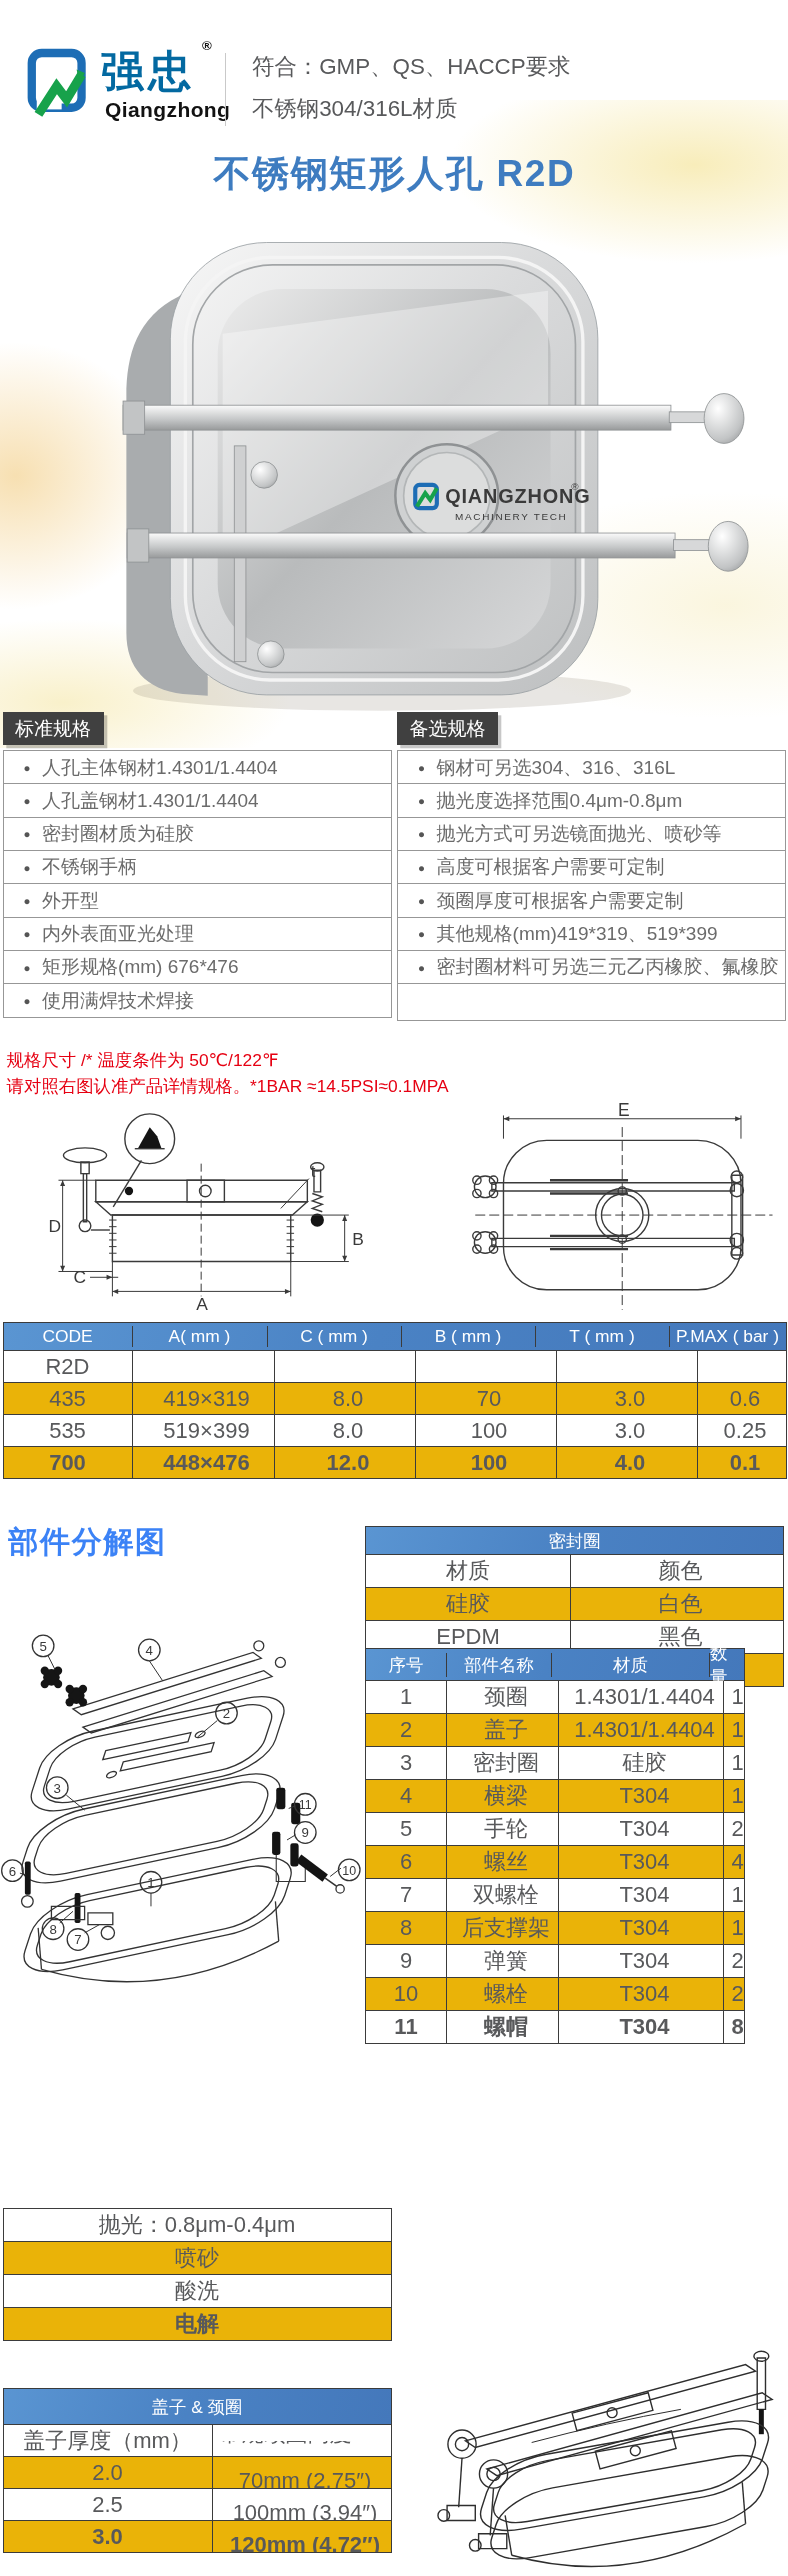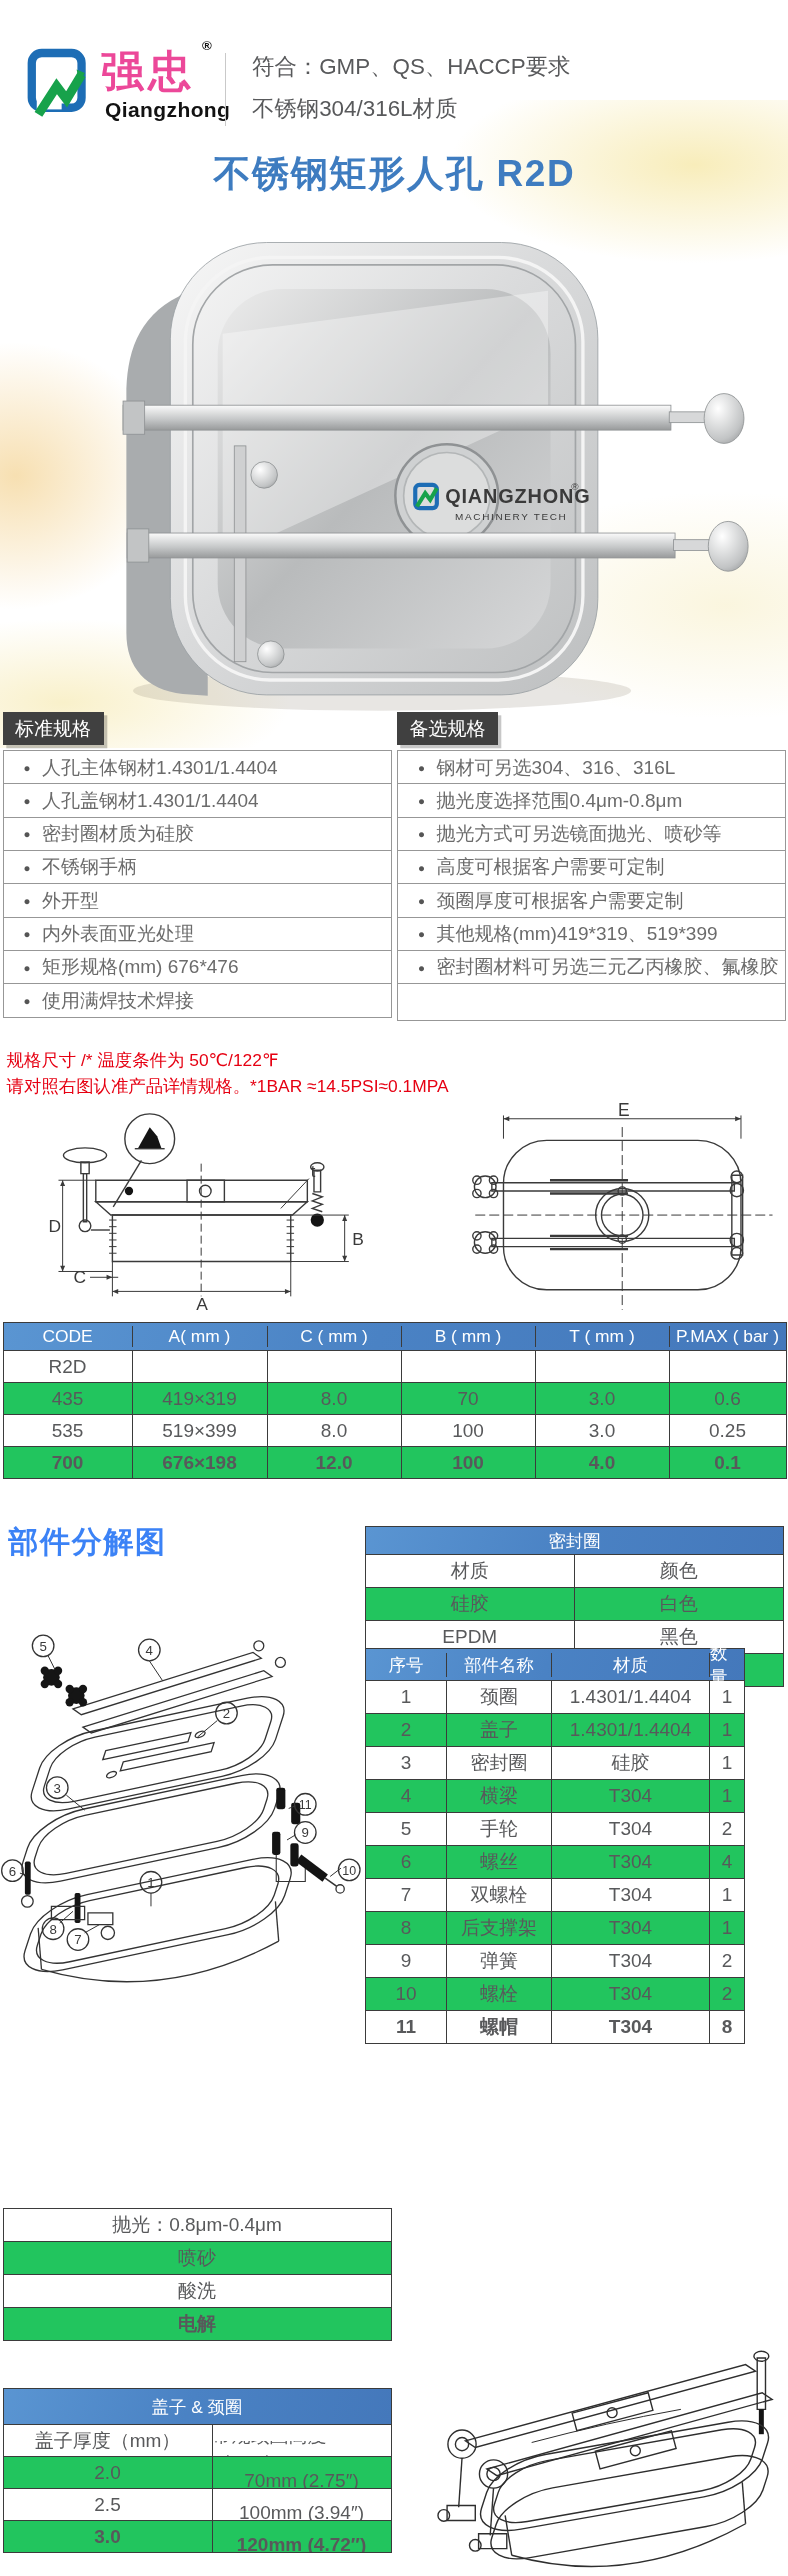--- a/index.html
+++ b/index.html
@@ -7,21 +7,21 @@
        font-family:"Liberation Sans","DejaVu Sans",sans-serif;overflow:hidden;}
   .abs{position:absolute;}
   
   .bg-blobs{left:0;top:100px;width:789px;height:648px;pointer-events:none;
     background:
       radial-gradient(ellipse 349px 141px at 88% 10%, rgba(242,222,130,.55), transparent 70%),
       radial-gradient(ellipse 216px 191px at 2% 58%, rgba(236,180,70,.42), transparent 70%),
       radial-gradient(ellipse 315px 116px at 8% 93%, rgba(243,226,150,.5), transparent 72%),
       radial-gradient(ellipse 357px 158px at 92% 78%, rgba(246,236,190,.5), transparent 72%);}
   
-  .brand-cn{left:101px;top:43px;font-size:43px;font-weight:bold;color:#ec4899;letter-spacing:4.2px;}
+  .brand-cn{left:101px;top:43px;font-size:43px;font-weight:bold;color:#0369a1;letter-spacing:4.2px;}
   .brand-reg{left:202px;top:38px;font-size:13.3px;color:#121212;font-weight:bold;}
   .brand-en{left:105px;top:98px;font-size:21px;font-weight:bold;color:#121212;letter-spacing:0.4px;}
   .hdr-divider{left:225px;top:53px;width:0.8px;height:73px;background:#c9c9c9;}
   .tagline{left:252px;color:#58595b;font-size:22.4px;}
   .tag1{top:51px;} .tag2{top:93px;}
   
   .page-title{left:0;top:149px;width:789px;text-align:center;font-size:37px;font-weight:bold;
               color:#3e7cc0;letter-spacing:1.7px;}
   
   .section-title{left:8.3px;top:1522px;font-size:30px;font-weight:bold;color:#3b82f6;letter-spacing:1.7px;}
@@ -36,22 +36,22 @@
   .spec-item:first-child{margin-top:0;}
   .spec-item.empty{height:38px;}
   .bullet{font-size:11.6px;color:#555;line-height:1;}
   
   .note{left:6.6px;color:#e60012;font-size:17.4px;}
   
   .tbl{box-sizing:border-box;border:1.7px solid #3b3b3b;background:#fff;}
   .hrow{background:linear-gradient(108deg,#5a95d2 0%,#4a82c4 48%,#4478bb 100%);color:#fff;
         display:flex;align-items:center;border-bottom:1.7px solid #3b3b3b;font-size:17.4px;}
   .hrow .cell{border-right:1.7px solid #3b3b3b;}
-  .row{display:flex;border-bottom:1.7px solid #3b3b3b;color:#58595b;font-size:19px;background:#fff;}
-  .row.gray{background:#22c55e;}
+  .row{display:flex;border-bottom:1.7px solid #3b3b3b;color:#58595b;font-size:22px;background:#fff;gap:7px;}
+  .row.gray{background:#eab308;}
   .tbl .row:last-child{border-bottom:none;font-weight:bold;}
   .cell{box-sizing:border-box;display:flex;align-items:center;justify-content:center;
         border-right:1.7px solid #3b3b3b;overflow:hidden;}
   .cell:last-child{border-right:none;}
   .single{justify-content:center;width:100%;border-right:none;}
   
   .size-tbl{left:2.5px;top:1322px;width:784px;}
   .size-tbl .hrow{height:27px;} .size-tbl .row{height:31px;}
   .sw1{width:129px;} .sw2{width:135px;} .sw3{width:134px;} .sw4{width:134px;} .sw5{width:134px;} .sw6{flex:1;}
   
@@ -352,21 +352,21 @@
   <div class="row">
     <div class="cell sw1">535</div>
     <div class="cell sw2">519×399</div>
     <div class="cell sw3">8.0</div>
     <div class="cell sw4">100</div>
     <div class="cell sw5">3.0</div>
     <div class="cell sw6">0.25</div>
   </div>
   <div class="row gray">
     <div class="cell sw1">700</div>
-    <div class="cell sw2">676×198</div>
+    <div class="cell sw2">448×476</div>
     <div class="cell sw3">12.0</div>
     <div class="cell sw4">100</div>
     <div class="cell sw5">4.0</div>
     <div class="cell sw6">0.1</div>
   </div>
 </div>
 
 <div class="abs section-title">部件分解图</div>
 
 <svg class="abs lineart" style="left:0;top:1619px" width="365" height="573" viewBox="0 0 440 690" fill="none" stroke="#333" stroke-width="1.3">

